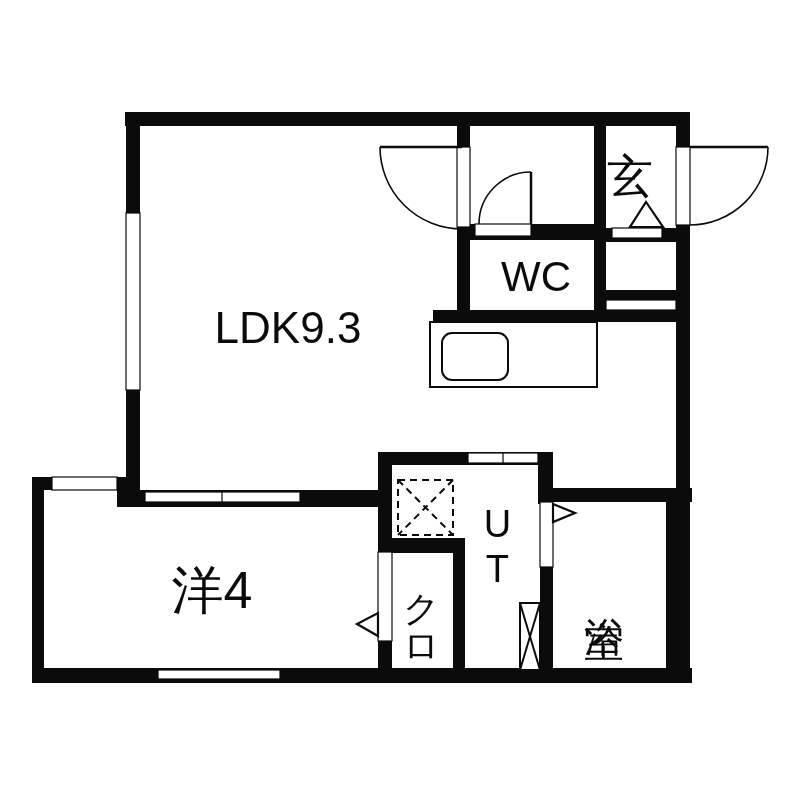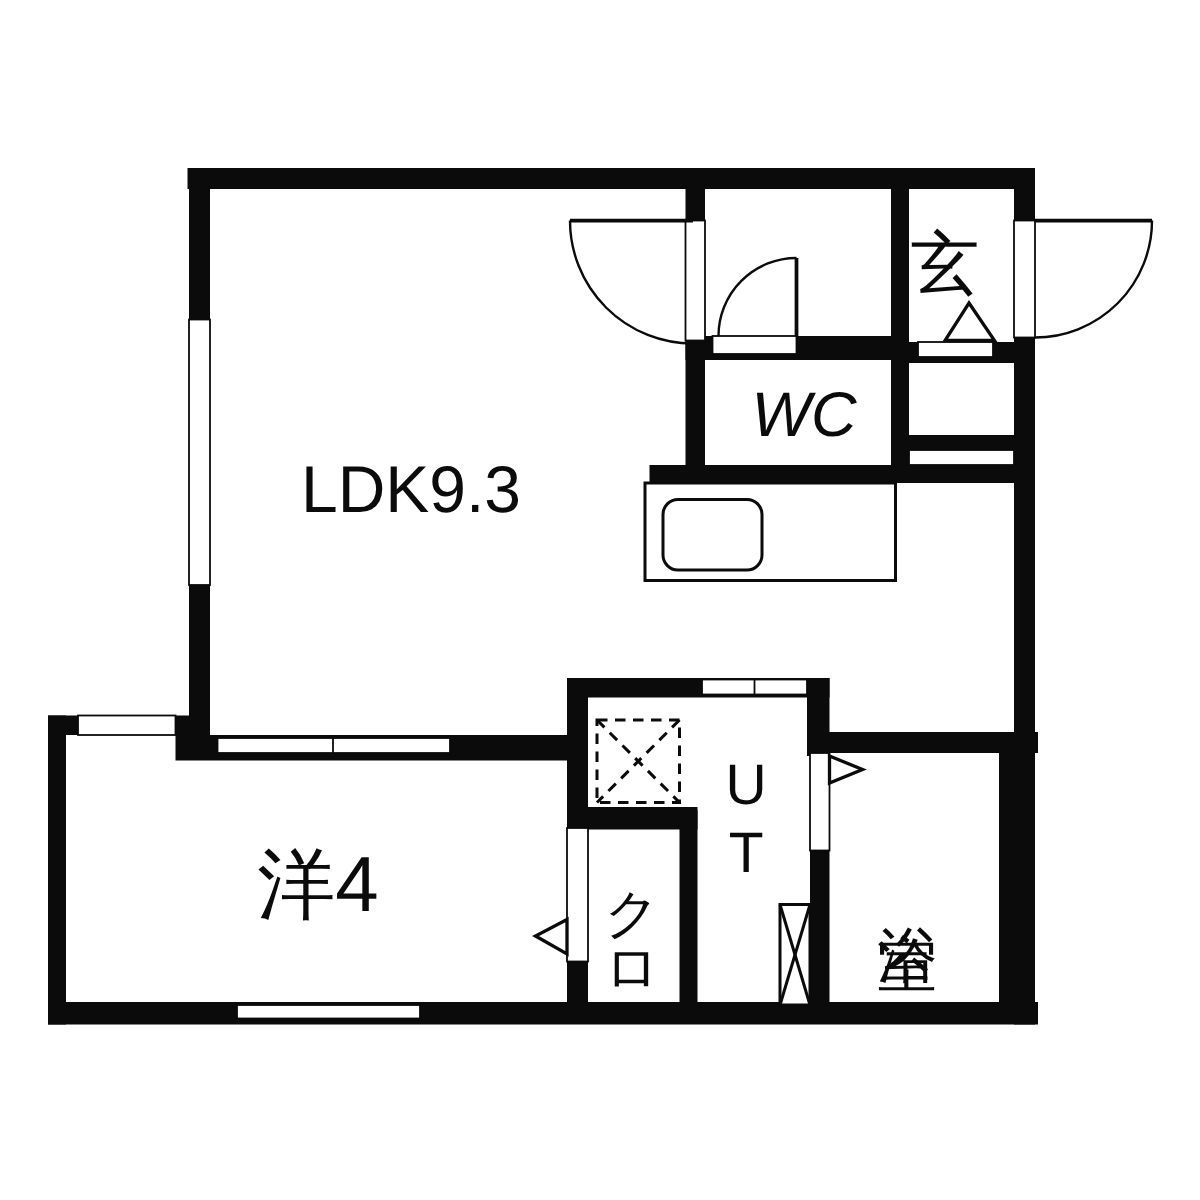--- a/index.html
+++ b/index.html
@@ -62,21 +62,21 @@
       <line x1="398" y1="480" x2="453" y2="535" stroke="#0b0b0b" stroke-width="2" stroke-dasharray="7 5"></line>
       <line x1="453" y1="480" x2="398" y2="535" stroke="#0b0b0b" stroke-width="2" stroke-dasharray="7 5"></line>
       <rect x="520" y="603" width="20" height="67" fill="#ffffff" stroke="#0b0b0b" stroke-width="2"></rect>
       <line x1="520" y1="603" x2="540" y2="670" stroke="#0b0b0b" stroke-width="2"></line>
       <line x1="540" y1="603" x2="520" y2="670" stroke="#0b0b0b" stroke-width="2"></line>
       <polygon points="646,202 663,227 630,227" fill="#ffffff" stroke="#0b0b0b" stroke-width="2.2"></polygon>
       <polygon points="553,504 575,513 553,522" fill="#ffffff" stroke="#0b0b0b" stroke-width="2.2"></polygon>
       <polygon points="378,613 378,636 357,624" fill="#ffffff" stroke="#0b0b0b" stroke-width="2.2"></polygon>
     </svg>
   <div id="labels">
-      <div class="room-label" style="left: 274px; top: 328px; font-size: 44px;">LDK9.3</div>
+      <div class="room-label" style="left: 288px; top: 328px; font-size: 44px;">LDK9.3</div>
       <div class="room-label" style="left: 630px; top: 176px; font-size: 46px;">玄</div>
-      <div class="room-label" style="left: 536px; top: 277px; font-size: 42px; font-style: italic;">WC</div>
+      <div class="room-label" style="left: 536px; top: 277px; font-size: 42px;">WC</div>
       <div class="room-label vertical" style="left: 497px; top: 548px; font-size: 38px;">UT</div>
       <div class="room-label vertical" style="left: 604px; top: 588px; font-size: 40px;">浴室</div>
       <div class="room-label vertical" style="left: 421px; top: 612px; font-size: 36px;">クロ</div>
       <div class="room-label" style="left: 212px; top: 591px; font-size: 52px;">洋4</div>
     </div>
 </div>
 
 </body></html>

